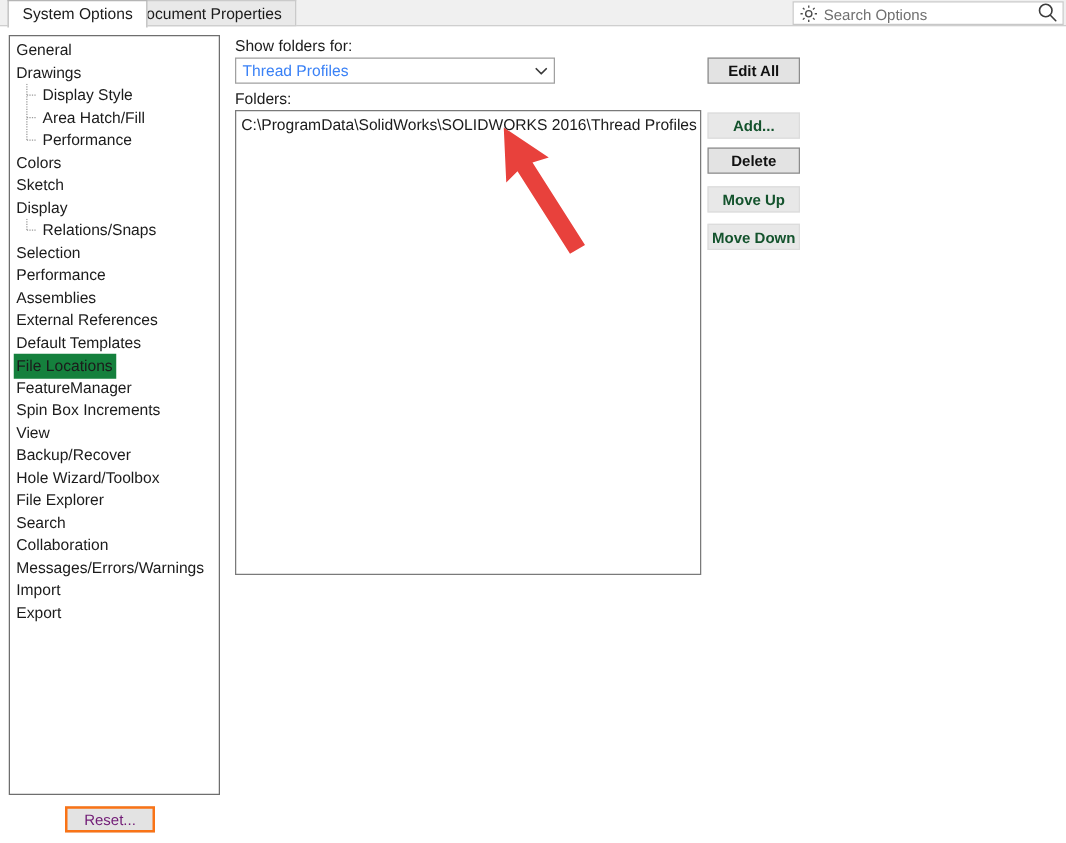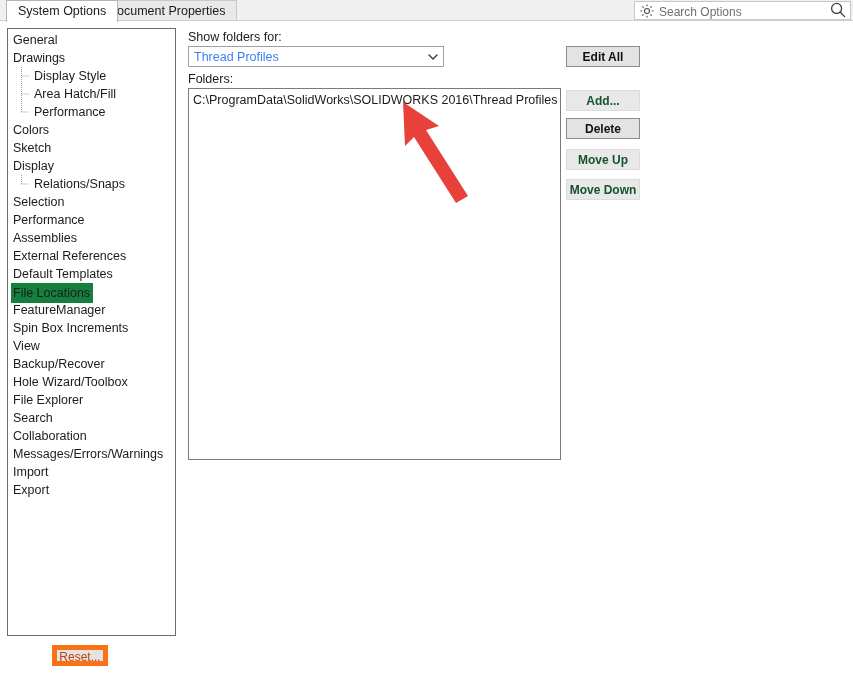--- a/index.html
+++ b/index.html
@@ -213,25 +213,25 @@
   }
   #btnEditAll  { left: 566px; top: 46px;  width: 74px; height: 21px; }
   #btnAdd      { left: 566px; top: 90px;  width: 74px; height: 21px; }
   #btnDelete   { left: 566px; top: 118px; width: 74px; height: 21px; }
   #btnMoveUp   { left: 566px; top: 149px; width: 74px; height: 21px; }
   #btnMoveDown { left: 566px; top: 179px; width: 74px; height: 21px; }
 
   #btnReset {
     position: absolute;
     left: 52px; top: 645px;
-    width: 56px; height: 21px;
+    width: 72px; height: 21px;
     box-sizing: border-box;
     background: #e3e3e3;
-    border: 5px solid #f97316;
-    color: #c2410c;
+    border: 2px solid #f97316;
+    color: #701a75;
     font-family: "Liberation Sans", sans-serif;
     font-size: 12px;
     text-align: center;
     cursor: default;
     padding: 0;
   }
 
   
   #arrow {
     position: absolute;

